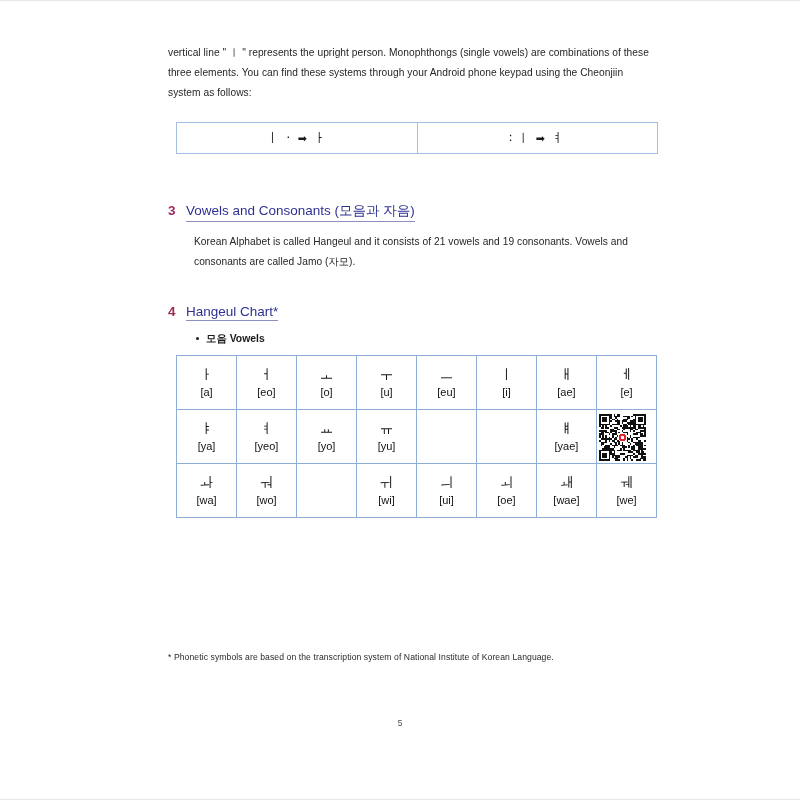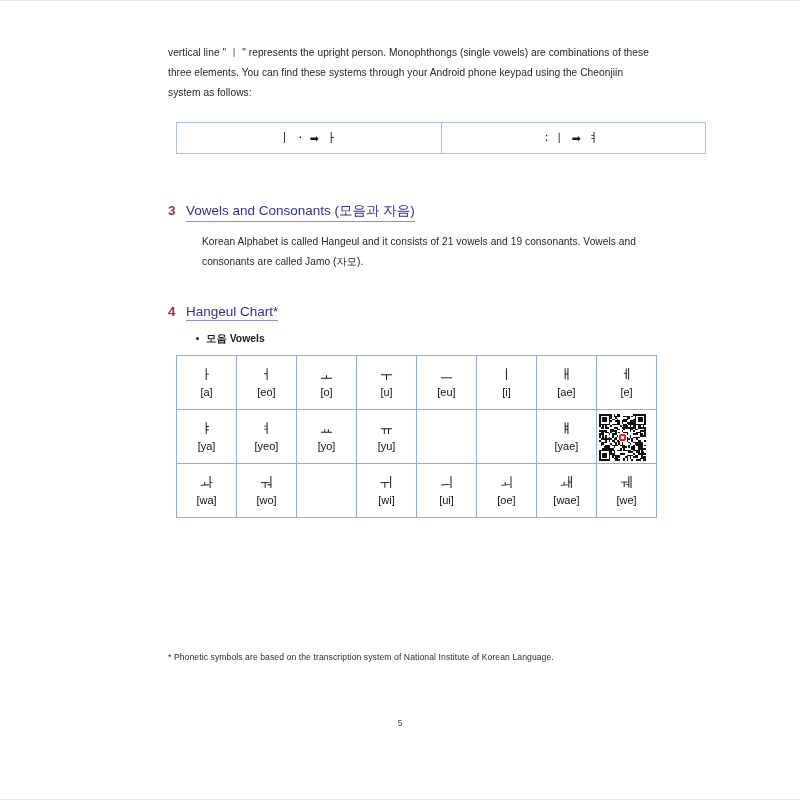--- a/index.html
+++ b/index.html
@@ -37,21 +37,21 @@
     margin: 0 0 11px 0;
     font-size: 10.2px;
     line-height: 1.95;
     color: #262626;
     letter-spacing: 0.005em;
   }
 
   
   table.sym-table {
     border-collapse: collapse;
-    width: 530px;
+    width: 482px;
     margin: 0 0 0 8px;
     table-layout: fixed;
   }
   table.sym-table td {
     border: 1px solid #a6bde4;
     height: 28px;
     text-align: center;
     vertical-align: middle;
     font-size: 12.5px;
     color: #1a1a1a;
@@ -82,21 +82,21 @@
   }
   .section-title {
     color: #2e3192;
     font-weight: normal;
     font-size: 13.5px;
     border-bottom: 1px solid #8d8fc4;
     padding-bottom: 1px;
     display: inline-block;
   }
   .sec3-wrap { margin-top: 8px; }
-  .sec-body { margin-left: 34px; }
+  .sec-body { margin-left: 26px; }
 
   
   .bullet-line {
     margin: 11px 0 9px 28px;
     font-size: 10.4px;
     font-weight: bold;
     color: #1a1a1a;
   }
   .bullet-dot {
     display: inline-block;

